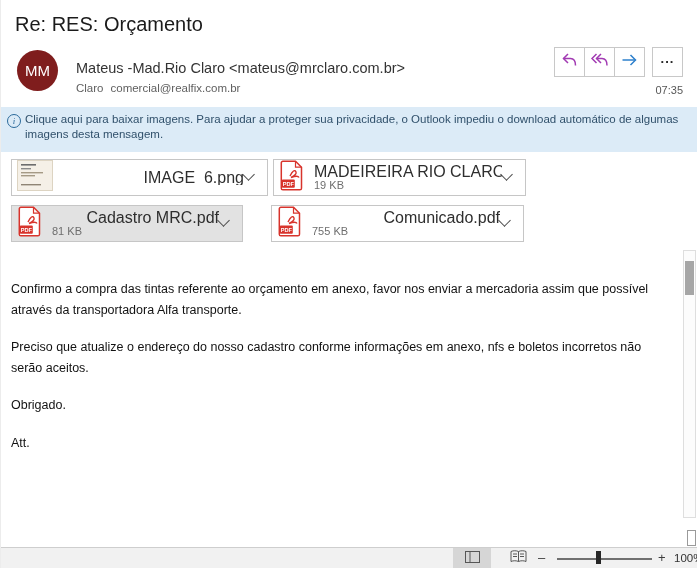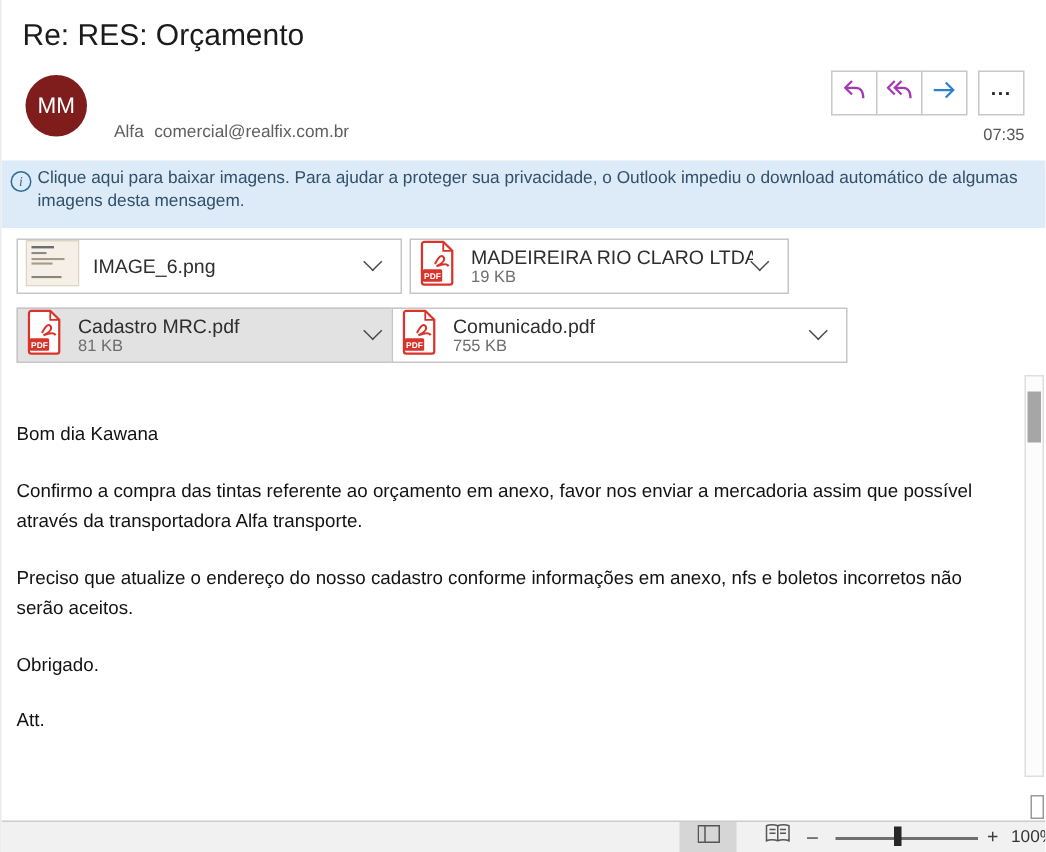--- a/index.html
+++ b/index.html
@@ -26,21 +26,21 @@
           box-sizing:border-box;padding:5px 14px 5px 24px;color:#30506b;font-size:11.5px;line-height:14.5px;cursor:pointer;}
   .info-icon{position:absolute;left:6px;top:7px;width:12px;height:12px;border:1px solid #2b6a9b;
              border-radius:50%;color:#2b6a9b;font-size:9px;font-style:italic;font-family:"Liberation Serif",serif;
              display:flex;align-items:center;justify-content:center;}
 
   
   .att-card{position:absolute;height:37px;border:1px solid #c6c6c6;background:#fff;box-sizing:border-box;
             display:flex;align-items:center;padding:2px 6px 2px 5px;cursor:pointer;}
   .att-card.selected{background:#e2e2e2;}
   .att-meta{flex:1;margin-left:9px;overflow:hidden;white-space:nowrap;}
-  .att-name{font-size:13px;color:#2e2e2e;line-height:15px;}
+  .att-name{font-size:16px;color:#2e2e2e;line-height:15px;text-align:right;}
   .att-size{font-size:11px;color:#6e6e6e;line-height:13px;}
   .chev{width:8px;height:8px;border-right:1.4px solid #4a4a4a;border-bottom:1.4px solid #4a4a4a;
         transform:rotate(45deg);flex:none;margin:-3px 8px 3px 0;}
 
   
   .mail-body{position:absolute;left:10px;top:279px;width:660px;font-size:12.5px;line-height:20.5px;color:#121212;}
   .mail-body p{margin:0 0 17px 0;}
 
   
   .vscroll{position:absolute;right:1px;top:250px;width:13px;height:268px;background:#fcfcfc;
@@ -63,22 +63,23 @@
 </head>
 <body>
 
 <div class="page">
 
   <div class="subject">Re: RES: Orçamento</div>
 
   <div class="avatar">
     <span>MM</span>
   </div>
+  <div class="sender-name">Mateus -Mad.Rio Claro &lt;mateus@mrclaro.com.br&gt;</div>
   <div class="to-line">
-    <span class="to-label">Alfa</span><span>comercial@realfix.com.br</span>
+    <span class="to-label">Claro</span><span>comercial@realfix.com.br</span>
   </div>
 
   <div class="btn-row">
     <div class="hbtn">
       <span>
         <svg width="19" height="16" viewBox="0 0 19 16">
           <path d="M8 2 L3.5 6.5 L8 11" fill="none" stroke="#a23bb3" stroke-width="1.5"></path>
           <path d="M3.5 6.5 H10.5 C14.5 6.5 15.5 9.5 15.5 13.5" fill="none" stroke="#a23bb3" stroke-width="1.5"></path>
         </svg>
       </span>
@@ -136,56 +137,55 @@
         <text x="9.3" y="26" font-size="5.6" fill="#fff" text-anchor="middle" font-weight="bold" font-family="Liberation Sans, sans-serif">PDF</text>
       </svg>
     </span>
     <div class="att-meta">
       <div class="att-name">MADEIREIRA RIO CLARO LTDA.pdf</div>
       <div class="att-size">19 KB</div>
     </div>
     <span class="chev"></span>
   </div>
 
-  <div class="att-card selected" style="left:10px;top:205px;width:257px;">
+  <div class="att-card selected" style="left:10px;top:205px;width:232px;">
     <span>
       <svg width="26" height="31" viewBox="0 0 26 31">
         <path d="M4 1.2 h12.5 l6 6 v21 a1.6 1.6 0 0 1 -1.6 1.6 h-17 a1.6 1.6 0 0 1 -1.6 -1.6 v-25.4 a1.6 1.6 0 0 1 1.6 -1.6 z" fill="#fff" stroke="#d8342c" stroke-width="1.5"></path>
         <path d="M16.5 1.2 v6 h6" fill="none" stroke="#d8342c" stroke-width="1.2"></path>
         <path d="M11 16 q4 -8 6 -4 q1 2.5 -5 5.5 q7 -2.5 8 0" stroke="#d8342c" fill="none" stroke-width="1.4"></path>
         <rect x="2.8" y="19.5" width="13" height="8.3" rx="1" fill="#d8342c"></rect>
         <text x="9.3" y="26" font-size="5.6" fill="#fff" text-anchor="middle" font-weight="bold" font-family="Liberation Sans, sans-serif">PDF</text>
       </svg>
     </span>
     <div class="att-meta">
       <div class="att-name">Cadastro MRC.pdf</div>
       <div class="att-size">81 KB</div>
     </div>
     <span class="chev"></span>
   </div>
 
-  <div class="att-card" style="left:260px;top:205px;width:304px;">
+  <div class="att-card" style="left:270px;top:205px;width:253px;">
     <span>
       <svg width="26" height="31" viewBox="0 0 26 31">
         <path d="M4 1.2 h12.5 l6 6 v21 a1.6 1.6 0 0 1 -1.6 1.6 h-17 a1.6 1.6 0 0 1 -1.6 -1.6 v-25.4 a1.6 1.6 0 0 1 1.6 -1.6 z" fill="#fff" stroke="#d8342c" stroke-width="1.5"></path>
         <path d="M16.5 1.2 v6 h6" fill="none" stroke="#d8342c" stroke-width="1.2"></path>
         <path d="M11 16 q4 -8 6 -4 q1 2.5 -5 5.5 q7 -2.5 8 0" stroke="#d8342c" fill="none" stroke-width="1.4"></path>
         <rect x="2.8" y="19.5" width="13" height="8.3" rx="1" fill="#d8342c"></rect>
         <text x="9.3" y="26" font-size="5.6" fill="#fff" text-anchor="middle" font-weight="bold" font-family="Liberation Sans, sans-serif">PDF</text>
       </svg>
     </span>
     <div class="att-meta">
       <div class="att-name">Comunicado.pdf</div>
       <div class="att-size">755 KB</div>
     </div>
     <span class="chev"></span>
   </div>
 
   <div class="mail-body">
-    <p>Bom dia Kawana</p>
     <p>Confirmo a compra das tintas referente ao orçamento em anexo, favor nos enviar a mercadoria assim que possível através da transportadora Alfa transporte.</p>
     <p>Preciso que atualize o endereço do nosso cadastro conforme informações em anexo, nfs e boletos incorretos não serão aceitos.</p>
     <p>Obrigado.</p>
     <p>Att.</p>
   </div>
 
   <div class="vscroll">
     <div class="vthumb"></div>
   </div>
   <div class="scroll-corner"></div>

